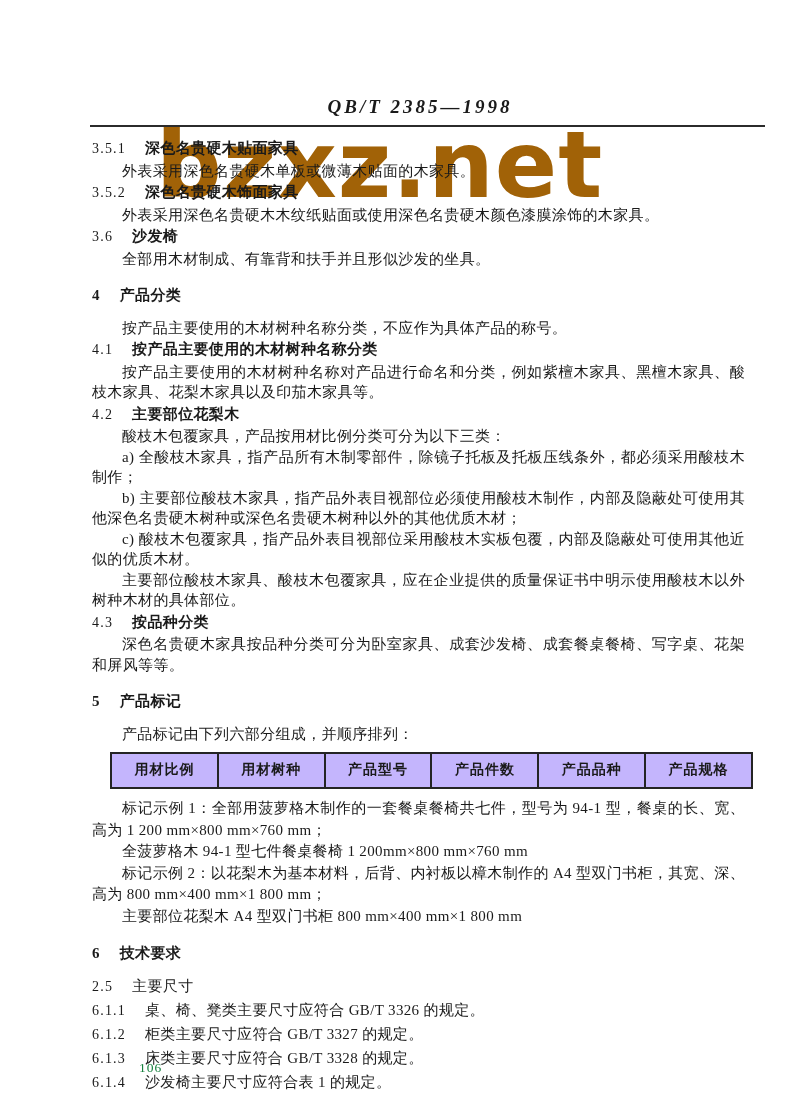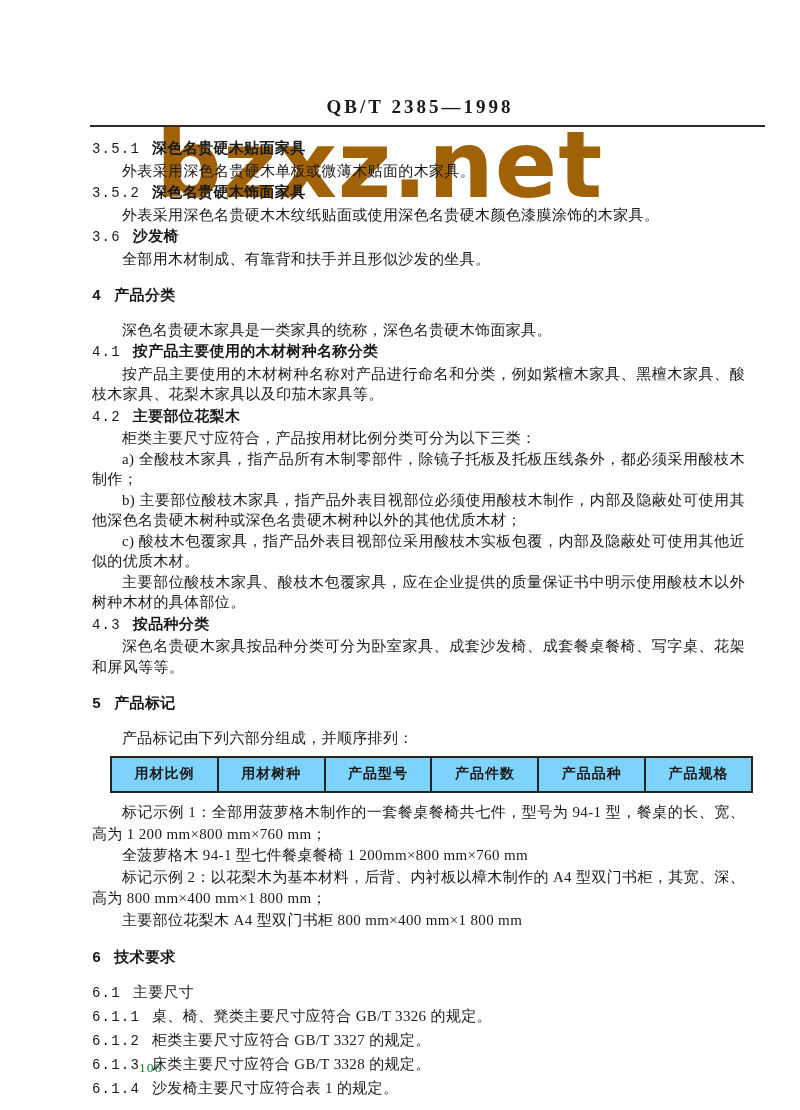--- a/index.html
+++ b/index.html
@@ -18,51 +18,51 @@
     position:absolute; left:156px; top:120px; z-index:0;
     font-family:"DejaVu Sans",sans-serif;
     font-weight:bold; font-size:92px; line-height:1;
     color:#a16207; letter-spacing:1px;
     user-select:none;
   }
 
   .doc-header { position:relative; z-index:1; padding-top:96px; }
   .std-no {
     text-align:center; padding-left:40px;
-    font-weight:bold; font-size:19px; letter-spacing:3px;
+    font-weight:bold; font-size:19px; letter-spacing:3px;font-style:italic;
   }
   .head-rule { margin:7px 0 0 90px; width:675px; height:2px; background:#2b2b2b; }
 
   .content {
     position:relative; z-index:1;
     margin:11px 55px 0 92px;
     font-size:15px; line-height:20.5px;
     letter-spacing:0.35px;
     text-align:justify;
   }
 
   .chead { margin:1px 0; }
   .cnum  {
-    font-family:Liberation Mono, monospace;
-    font-size:14px; letter-spacing:1.2px; margin-right:12px;
+    font-family:Liberation Serif, serif;
+    font-size:14px; letter-spacing:1.2px; margin-right:19px;
   }
   .ctitle { font-weight:bold; }
   .ctitle-reg { font-weight:normal; }
 
   .h1 { margin:16px 0 12px; }
   .h1 .cnum { font-weight:bold; font-size:15px; }
 
   .para { margin:0; text-indent:2em; }
 
   .sec6 .cline { margin:2.5px 0; }
   .cline { margin:2px 0; }
 
   .mark-table {
     display:flex; margin:8px 0 9px 18px; width:643px;
-    border:2px solid #242424; background:#7dd3fc; box-sizing:border-box;
+    border:2px solid #242424; background:#c4b5fd; box-sizing:border-box;
   }
   .mark-cell {
     flex:1; height:33px;
     display:flex; align-items:center; justify-content:center;
     font-weight:bold; font-size:14px; letter-spacing:1px;
     border-right:2px solid #242424;
   }
   .mark-cell:last-child { border-right:none; }
 
   .examples .para { line-height:21.5px; }
@@ -89,27 +89,27 @@
     <p class="chead"><span class="cnum">3.5.1</span><span class="ctitle">深色名贵硬木贴面家具</span></p>
     <p class="para">外表采用深色名贵硬木单板或微薄木贴面的木家具。</p>
 
     <p class="chead"><span class="cnum">3.5.2</span><span class="ctitle">深色名贵硬木饰面家具</span></p>
     <p class="para">外表采用深色名贵硬木木纹纸贴面或使用深色名贵硬木颜色漆膜涂饰的木家具。</p>
 
     <p class="chead"><span class="cnum">3.6</span><span class="ctitle">沙发椅</span></p>
     <p class="para">全部用木材制成、有靠背和扶手并且形似沙发的坐具。</p>
 
     <p class="chead h1"><span class="cnum">4</span><span class="ctitle">产品分类</span></p>
-    <p class="para">深色名贵硬木家具是一类家具的统称，深色名贵硬木饰面家具。</p>
+    <p class="para">按产品主要使用的木材树种名称分类，不应作为具体产品的称号。</p>
 
     <p class="chead"><span class="cnum">4.1</span><span class="ctitle">按产品主要使用的木材树种名称分类</span></p>
     <p class="para">按产品主要使用的木材树种名称对产品进行命名和分类，例如紫檀木家具、黑檀木家具、酸枝木家具、花梨木家具以及印茄木家具等。</p>
 
     <p class="chead"><span class="cnum">4.2</span><span class="ctitle">主要部位花梨木</span></p>
-    <p class="para">柜类主要尺寸应符合，产品按用材比例分类可分为以下三类：</p>
+    <p class="para">酸枝木包覆家具，产品按用材比例分类可分为以下三类：</p>
     <p class="para">a) 全酸枝木家具，指产品所有木制零部件，除镜子托板及托板压线条外，都必须采用酸枝木制作；</p>
     <p class="para">b) 主要部位酸枝木家具，指产品外表目视部位必须使用酸枝木制作，内部及隐蔽处可使用其他深色名贵硬木树种或深色名贵硬木树种以外的其他优质木材；</p>
     <p class="para">c) 酸枝木包覆家具，指产品外表目视部位采用酸枝木实板包覆，内部及隐蔽处可使用其他近似的优质木材。</p>
     <p class="para">主要部位酸枝木家具、酸枝木包覆家具，应在企业提供的质量保证书中明示使用酸枝木以外树种木材的具体部位。</p>
 
     <p class="chead"><span class="cnum">4.3</span><span class="ctitle">按品种分类</span></p>
     <p class="para">深色名贵硬木家具按品种分类可分为卧室家具、成套沙发椅、成套餐桌餐椅、写字桌、花架和屏风等等。</p>
 
     <p class="chead h1"><span class="cnum">5</span><span class="ctitle">产品标记</span></p>
     <p class="para">产品标记由下列六部分组成，并顺序排列：</p>
@@ -126,21 +126,21 @@
     <div class="examples">
       <p class="para">标记示例 1：全部用菠萝格木制作的一套餐桌餐椅共七件，型号为 94-1 型，餐桌的长、宽、高为 1 200 mm×800 mm×760 mm；</p>
       <p class="para">全菠萝格木 94-1 型七件餐桌餐椅 1 200mm×800 mm×760 mm</p>
       <p class="para">标记示例 2：以花梨木为基本材料，后背、内衬板以樟木制作的 A4 型双门书柜，其宽、深、高为 800 mm×400 mm×1 800 mm；</p>
       <p class="para">主要部位花梨木 A4 型双门书柜 800 mm×400 mm×1 800 mm</p>
     </div>
 
     <p class="chead h1"><span class="cnum">6</span><span class="ctitle">技术要求</span></p>
 
     <div class="sec6">
-      <p class="cline"><span class="cnum">6.1</span><span class="ctitle-reg">主要尺寸</span></p>
+      <p class="cline"><span class="cnum">2.5</span><span class="ctitle-reg">主要尺寸</span></p>
       <p class="cline"><span class="cnum">6.1.1</span><span>桌、椅、凳类主要尺寸应符合 GB/T 3326 的规定。</span></p>
       <p class="cline"><span class="cnum">6.1.2</span><span>柜类主要尺寸应符合 GB/T 3327 的规定。</span></p>
       <p class="cline"><span class="cnum">6.1.3</span><span>床类主要尺寸应符合 GB/T 3328 的规定。</span></p>
       <p class="cline"><span class="cnum">6.1.4</span><span>沙发椅主要尺寸应符合表 1 的规定。</span></p>
     </div>
 
   </main>
 
   <div class="page-number">106</div>
 

